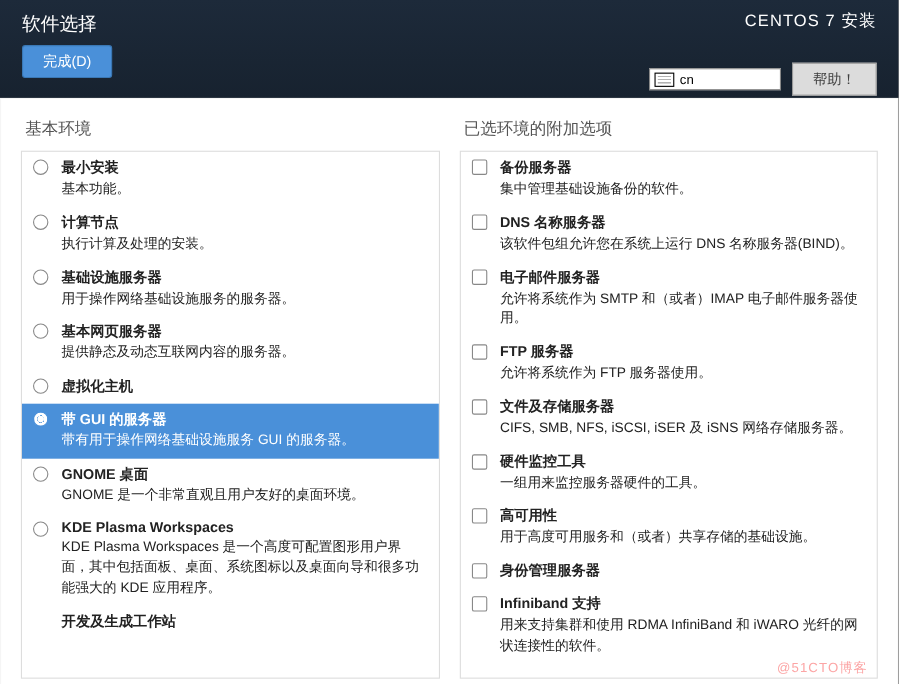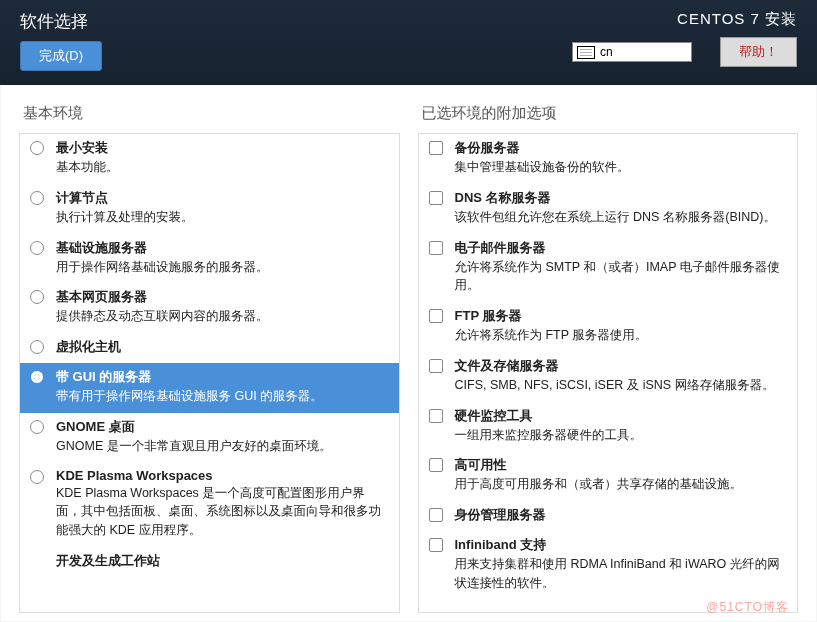--- a/index.html
+++ b/index.html
@@ -1,28 +1,28 @@
 <!DOCTYPE html>
 <html><head>
 <meta charset="utf-8">
 <style>
   * { box-sizing: border-box; margin: 0; padding: 0; }
   html, body { width: 817px; height: 622px; font-family: "Microsoft YaHei", "PingFang SC", sans-serif; font-size: 13px; background: #000; overflow: hidden; }
   .window { width: 817px; height: 622px; background: #f5f5f5; display: flex; flex-direction: column; }
-  .header { background: #1a2b3c; background: linear-gradient(#1d2a3a,#17222f); color: #fff; padding: 10px 20px 14px 20px; display: flex; justify-content: space-between; align-items: flex-start; }
+  .header { background: #1a2b3c; background: linear-gradient(#1d2a3a,#17222f); color: #fff; padding: 10px 20px 2px 20px; display: flex; justify-content: space-between; align-items: flex-start; }
   .header-left { display: flex; flex-direction: column; gap: 8px; }
   .title { font-size: 17px; font-weight: 500; }
   .done-btn { background: #4a90d9; color: #fff; border: 1px solid #3a78b5; border-radius: 3px; padding: 5px 18px; font-size: 13px; cursor: pointer; width: fit-content; }
   .header-right { display: flex; flex-direction: column; gap: 8px; align-items: flex-end; }
   .installer-title { font-size: 15px; font-weight: 400; letter-spacing: 1px; }
-  .header-right-row { display: flex; gap: 28px; align-items: center; }
+  .header-right-row { display: flex; gap: 10px; align-items: center; margin-top: 20px; }
   .keyboard { background: #fff; color: #000; padding: 2px 6px 2px 4px; font-size: 12px; display: flex; align-items: center; gap: 5px; border: 1px solid #888; min-width: 120px; }
   .kb-icon { display:inline-block; width:18px; height:13px; border:1px solid #000; position:relative; }
   .kb-icon::after { content:""; position:absolute; left:2px; top:2px; right:2px; bottom:2px; background: repeating-linear-gradient(0deg,#000 0 1px,transparent 1px 3px); opacity:0.3; }
-  .help-btn { background: #dcdcdc; color: #b91c1c; border: 1px solid #999; padding: 5px 18px; font-size: 13px; cursor: pointer; }
+  .help-btn { background: #dcdcdc; color: #404040; border: 1px solid #999; padding: 5px 18px; font-size: 13px; cursor: pointer; }
   .body { flex: 1; display: flex; padding: 18px 18px 8px 18px; gap: 18px; background: #fff; margin: 1px; }
   .panel { flex: 1; display: flex; flex-direction: column; min-width: 0; }
   .panel-title { font-size: 15px; color: #555; margin-bottom: 10px; padding-left: 4px; font-family: Liberation Serif, serif; }
   .list { flex: 1; border: 1px solid #ddd; overflow-y: auto; background: #fff; }
   .item { padding: 5px 10px 7px 36px; position: relative; border-bottom: 0; cursor: pointer; }
   .item-label { font-weight: 700; color: #222; font-size: 13px; }
   .item-desc { color: #222; font-size: 12.5px; line-height: 1.5; margin-top: 1px; }
   .radio { position: absolute; left: 10px; top: 7px; width: 14px; height: 14px; border: 1px solid #888; border-radius: 50%; background: #fff; }
   .radio.selected { background: radial-gradient(#4a90d9 0 40%, #4a90d9 40%, #fff 40%); border-color:#4a90d9; }
   .radio.selected::after { content:""; position:absolute; left:3px; top:3px; width:6px; height:6px; background:#fff; border-radius:50%; }

